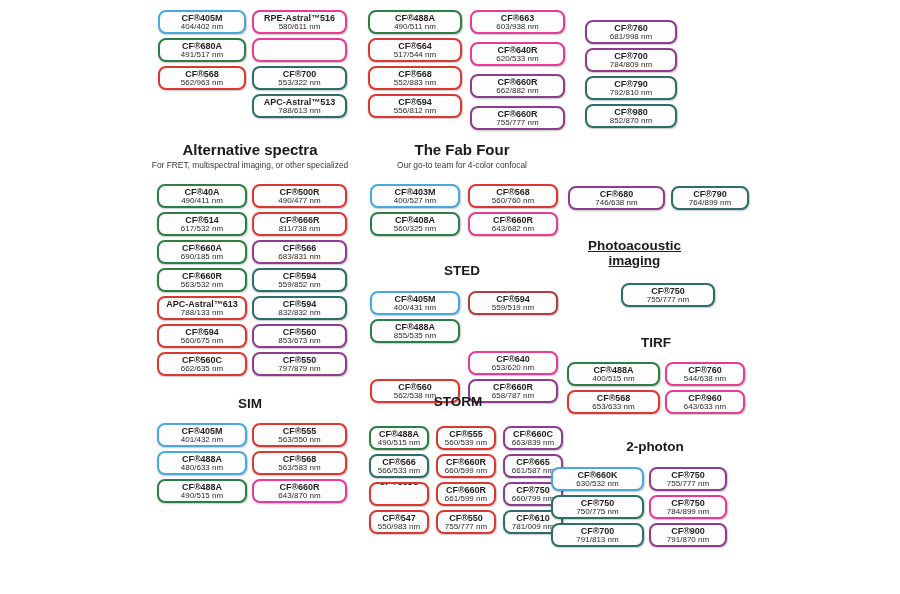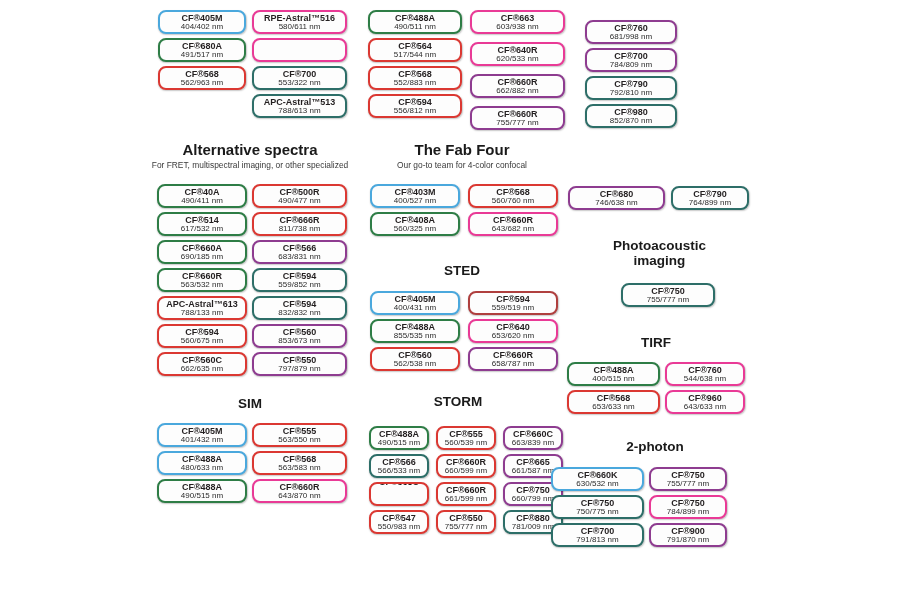--- a/index.html
+++ b/index.html
@@ -219,21 +219,21 @@
           <span class="dval">400/431 nm</span>
         </div>
         <div class="pill" style="border-color: rgb(175, 63, 62);">
           <span class="dname">CF®594</span>
           <span class="dval">559/519 nm</span>
         </div>
         <div class="pill" style="border-color: rgb(46, 125, 70);">
           <span class="dname">CF®488A</span>
           <span class="dval">855/535 nm</span>
         </div>
-        <div class="pill" style="border-color: rgb(233, 58, 150);">
+        <div class="pill" style="border-color: rgb(233, 58, 150); margin-top: 32px;">
           <span class="dname">CF®640</span>
           <span class="dval">653/620 nm</span>
         </div>
         <div class="pill" style="border-color: rgb(219, 56, 50);">
           <span class="dname">CF®560</span>
           <span class="dval">562/538 nm</span>
         </div>
         <div class="pill" style="border-color: rgb(142, 60, 144);">
           <span class="dname">CF®660R</span>
           <span class="dval">658/787 nm</span>
@@ -246,21 +246,21 @@
           <span class="dname">CF®680</span>
           <span class="dval">746/638 nm</span>
         </div>
         <div class="pill" style="border-color: rgb(45, 110, 104);">
           <span class="dname">CF®790</span>
           <span class="dval">764/899 nm</span>
         </div>
       </div>
     </div>
     <div class="section">
-      <div class="hdr" style="left: 593px; top: 239px; width: 133px;">
+      <div class="hdr" style="left: 568px; top: 239px; width: 133px; text-decoration: underline;">
         <div class="hdr-title" style="font-size: 13.5px;">Photoacoustic
 imaging</div>
       </div>
       <div class="grid" style="left: 621px; top: 283px; grid-template-columns: 94px; gap: 4px 6px;">
         <div class="pill" style="border-color: rgb(45, 110, 104);">
           <span class="dname">CF®750</span>
           <span class="dval">755/777 nm</span>
         </div>
       </div>
     </div>
@@ -361,21 +361,21 @@
         </div>
         <div class="pill" style="border-color: rgb(219, 56, 50);">
           <span class="dname">CF®547</span>
           <span class="dval">550/983 nm</span>
         </div>
         <div class="pill" style="border-color: rgb(219, 56, 50);">
           <span class="dname">CF®550</span>
           <span class="dval">755/777 nm</span>
         </div>
         <div class="pill" style="border-color: rgb(45, 110, 104);">
-          <span class="dname">CF®880</span>
+          <span class="dname">CF®610</span>
           <span class="dval">781/009 nm</span>
         </div>
       </div>
     </div>
     <div class="section">
       <div class="hdr" style="left: 565px; top: 440px; width: 180px;">
         <div class="hdr-title" style="font-size: 13.5px;">2-photon</div>
       </div>
       <div class="grid" style="left: 551px; top: 467px; grid-template-columns: 93px 78px; gap: 4px 5px;">
         <div class="pill" style="border-color: rgb(74, 168, 221);">

